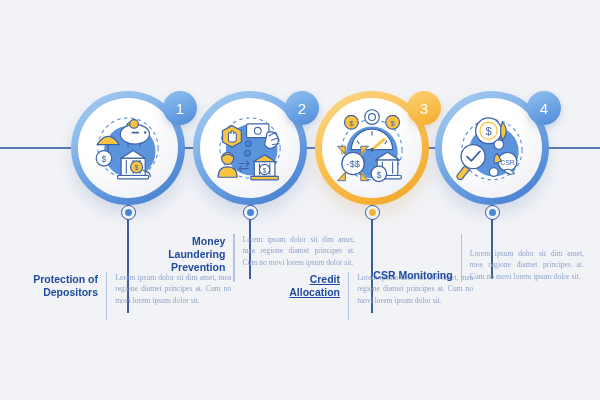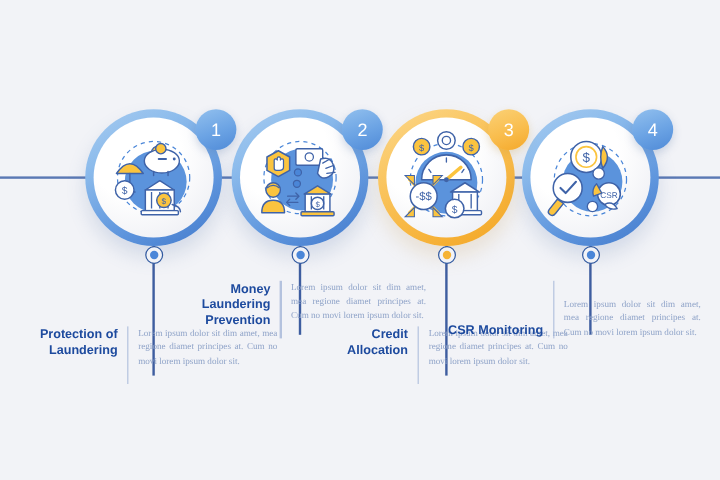--- a/index.html
+++ b/index.html
@@ -123,21 +123,21 @@
     <div class="badge" style="right:-12px;top:0px;">
       <span>1</span>
     </div>
   </div>
   <div class="conn-line" style="left:127.3px;top:205px;height:108px;"></div>
   <div class="conn-dot" style="left:120.5px;top:205px;">
       <i></i>
     </div>
   <div class="block" style="left:22px;top:272px;width:210px;">
     <div class="heading" style="width:76px;">Protection of
-Laundering</div>
+Depositors</div>
     <div class="divider" style="height:48px;"></div>
     <div class="body">Lorem ipsum dolor sit dim amet, mea regione diamet principes at. Cum no movi lorem ipsum dolor sit.</div>
   </div>
 
   <div class="node" style="left:193px;top:91px;">
     <div class="ring"></div>
     <div class="inner">
       <svg class="art" viewBox="0 0 100 100">
         <circle cx="52" cy="52" r="30" fill="#5b93dc"></circle>
         <circle cx="50" cy="50" r="35" fill="none" stroke="#4a86d8" stroke-width="1.2" stroke-dasharray="4 4"></circle>
@@ -225,21 +225,21 @@
     </div>
     <div class="badge amber" style="right:-12px;top:0px;">
       <span>3</span>
     </div>
   </div>
   <div class="conn-line" style="left:371.3px;top:205px;height:108px;"></div>
   <div class="conn-dot amber" style="left:364.5px;top:205px;">
       <i></i>
     </div>
   <div class="block" style="left:268px;top:272px;width:215px;">
-    <div class="heading" style="width:72px;">Credit
+    <div class="heading" style="width:72px;text-decoration:underline;">Credit
 Allocation</div>
     <div class="divider" style="height:48px;"></div>
     <div class="body">Lorem ipsum dolor sit dim amet, mea regione diamet principes at. Cum no movi lorem ipsum dolor sit.</div>
   </div>
 
   <div class="node" style="left:435px;top:91px;">
     <div class="ring"></div>
     <div class="inner">
       <svg class="art" viewBox="0 0 100 100">
         <circle cx="52" cy="54" r="29" fill="#5b93dc"></circle>

